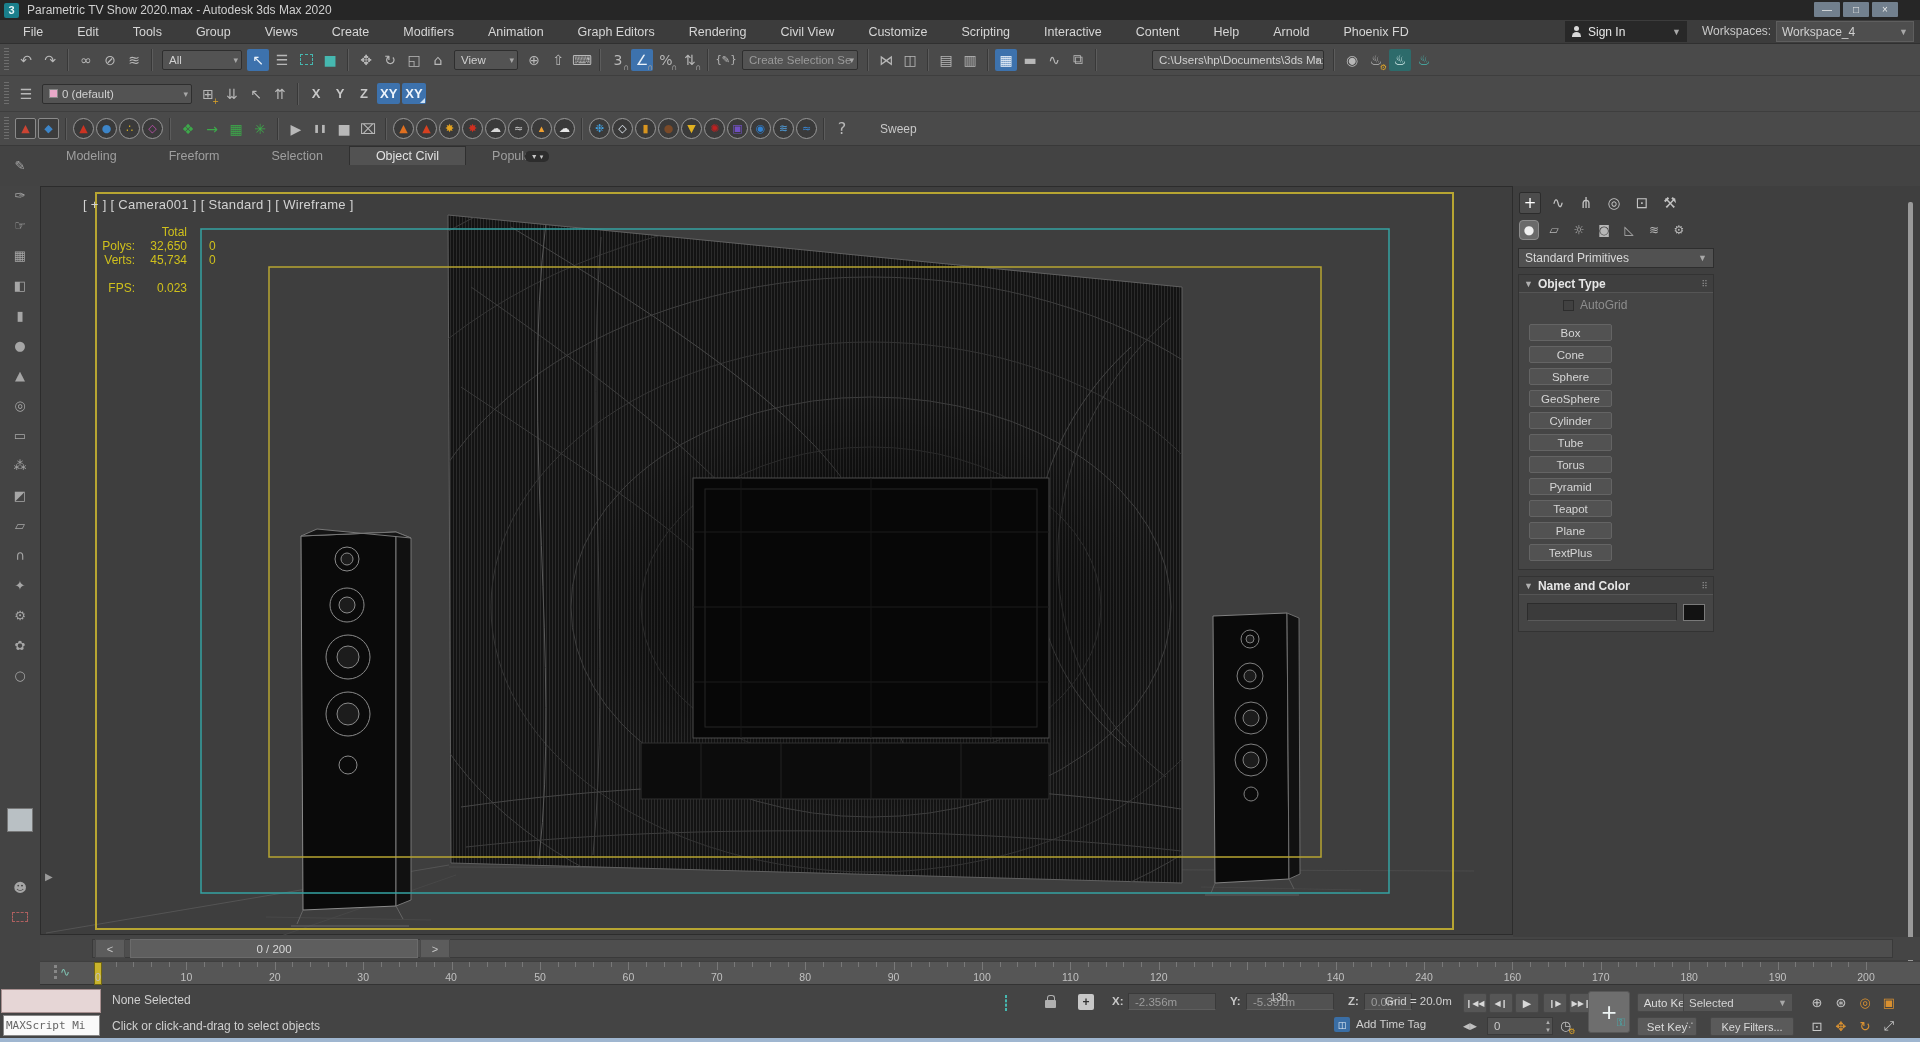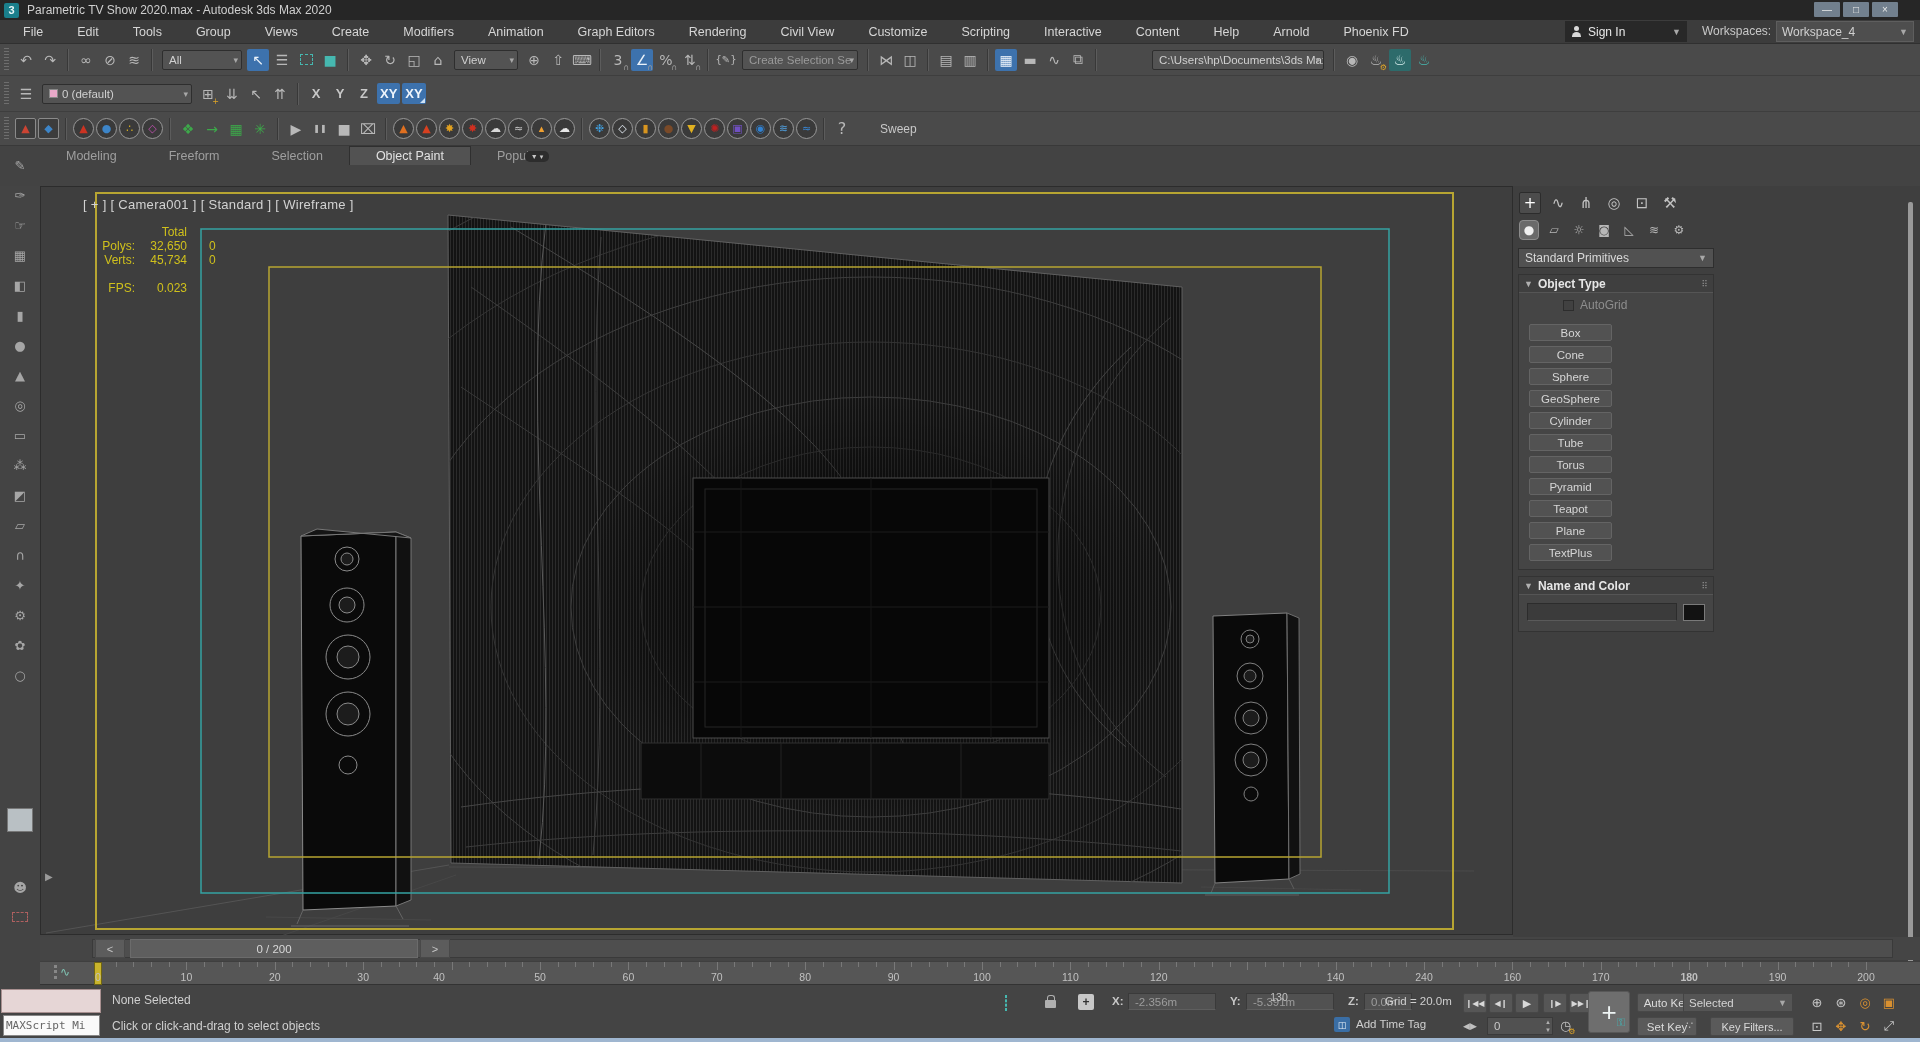--- a/index.html
+++ b/index.html
@@ -302,21 +302,21 @@
       <span class="tbi" style="font-size: 16px;">?</span>
       <span class="gap" style="width: 26px;"></span>
       <span class="tbtext">Sweep</span>
     </div>
 
   <div id="ribbonrow" class="abs">
     <div id="ribbontabs">
         <span class="rtab">Modeling</span>
         <span class="rtab">Freeform</span>
         <span class="rtab">Selection</span>
-        <span class="rtab act">Object Paint</span>
+        <span class="rtab act">Object Civil</span>
         <span class="rtab">Populate</span>
       </div>
     <span id="ribbonpill">
         <span>▼</span>
         <span>▾</span>
       </span>
   </div>
 
   <div id="leftstrip" class="abs">
       <span class="tbi">✎</span>
@@ -631,35 +631,35 @@
       <span class="tick" style="left: 1737.6px; height: 8px;"></span>
       <span class="tick" style="left: 1755.28px; height: 5px;"></span>
       <span class="tick" style="left: 1772.96px; height: 5px;"></span>
       <span class="tick" style="left: 1790.64px; height: 5px;"></span>
       <span class="tick" style="left: 1808.32px; height: 5px;"></span>
       <span class="tick" style="left: 1826px; height: 8px;"></span>
       <span class="ticklabel" style="left: 58px;">0</span>
       <span class="ticklabel" style="left: 146.4px;">10</span>
       <span class="ticklabel" style="left: 234.8px;">20</span>
       <span class="ticklabel" style="left: 323.2px;">30</span>
-      <span class="ticklabel" style="left: 399px;">40</span>
+      <span class="ticklabel" style="left: 411px;">40</span>
       <span class="ticklabel" style="left: 500px;">50</span>
       <span class="ticklabel" style="left: 588.4px;">60</span>
       <span class="ticklabel" style="left: 676.8px;">70</span>
       <span class="ticklabel" style="left: 765.2px;">80</span>
       <span class="ticklabel" style="left: 853.6px;">90</span>
       <span class="ticklabel" style="left: 942px;">100</span>
       <span class="ticklabel" style="left: 1030.4px;">110</span>
       <span class="ticklabel" style="left: 1118.8px;">120</span>
       <span class="ticklabel" style="left: 1239px; margin-top: 20px;">130</span>
       <span class="ticklabel" style="left: 1295.6px;">140</span>
       <span class="ticklabel" style="left: 1384px;">240</span>
       <span class="ticklabel" style="left: 1472.4px;">160</span>
       <span class="ticklabel" style="left: 1560.8px;">170</span>
-      <span class="ticklabel" style="left: 1649.2px; font-weight: bold;">180</span>
+      <span class="ticklabel" style="left: 1649.2px;">180</span>
       <span class="ticklabel" style="left: 1737.6px;">190</span>
       <span class="ticklabel" style="left: 1826px;">200</span>
     </div>
 
   <div id="statusbar" class="abs">
     <span id="msbox1"></span>
     <span id="msbox2">MAXScript Mi</span>
     <span id="selstatus">None Selected</span>
     <span id="prompt">Click or click-and-drag to select objects</span>
     <span id="seldash"><span class="dashbox"></span></span>

